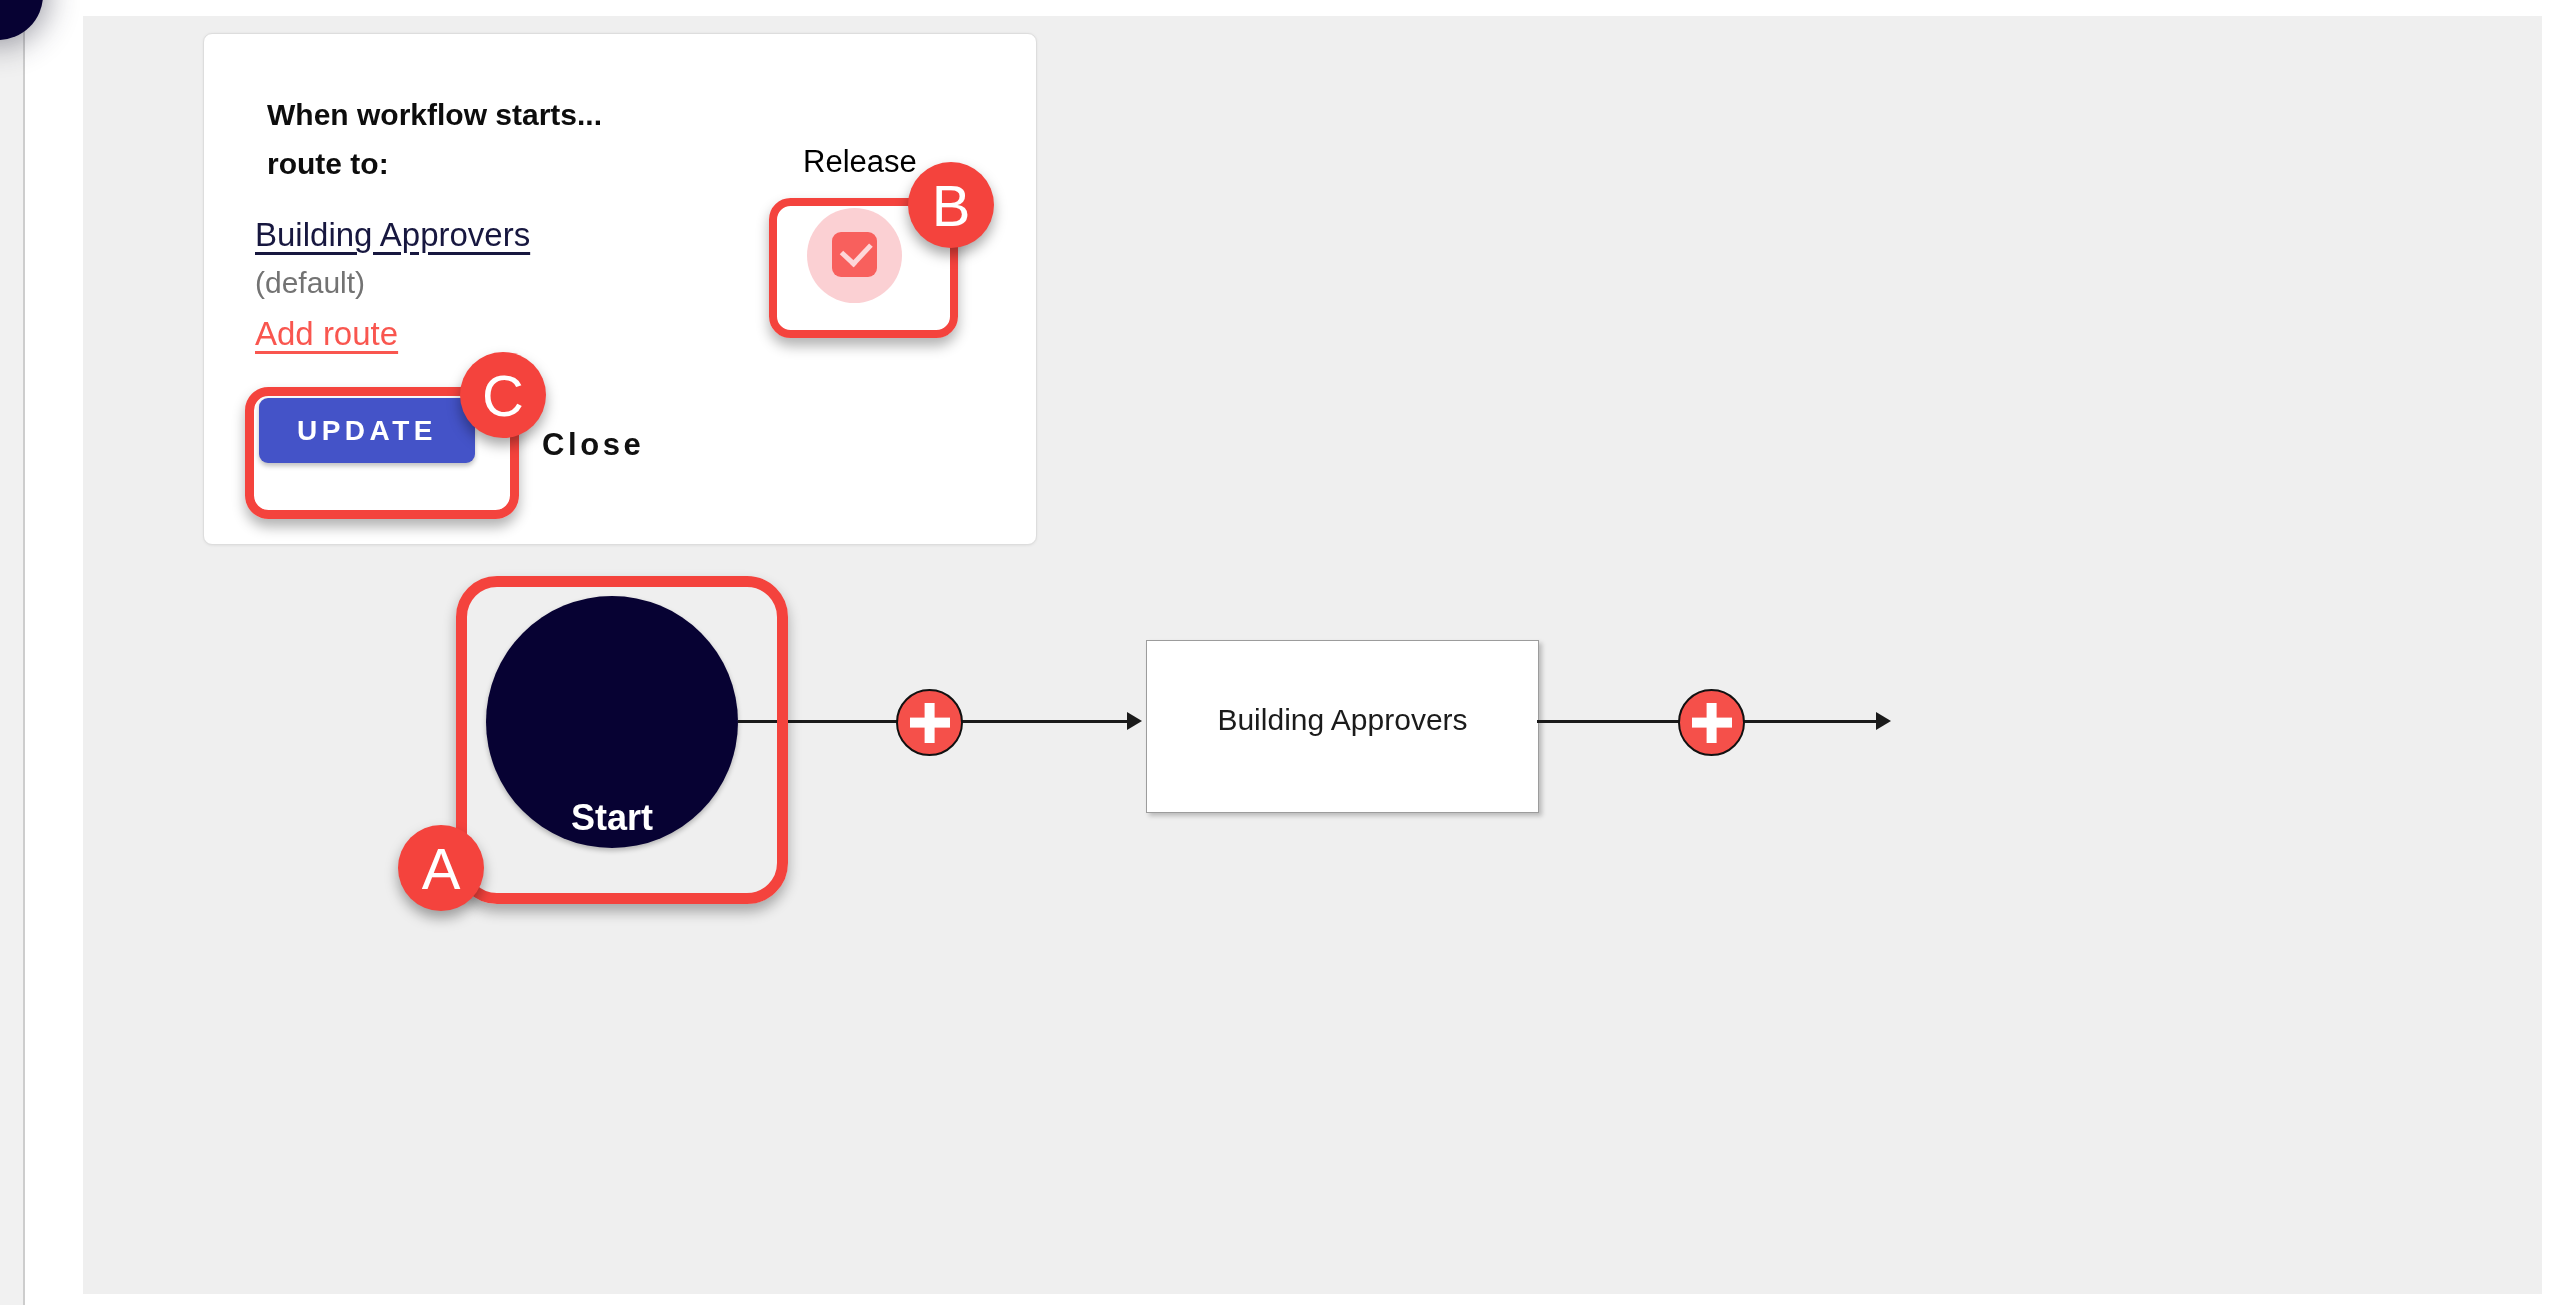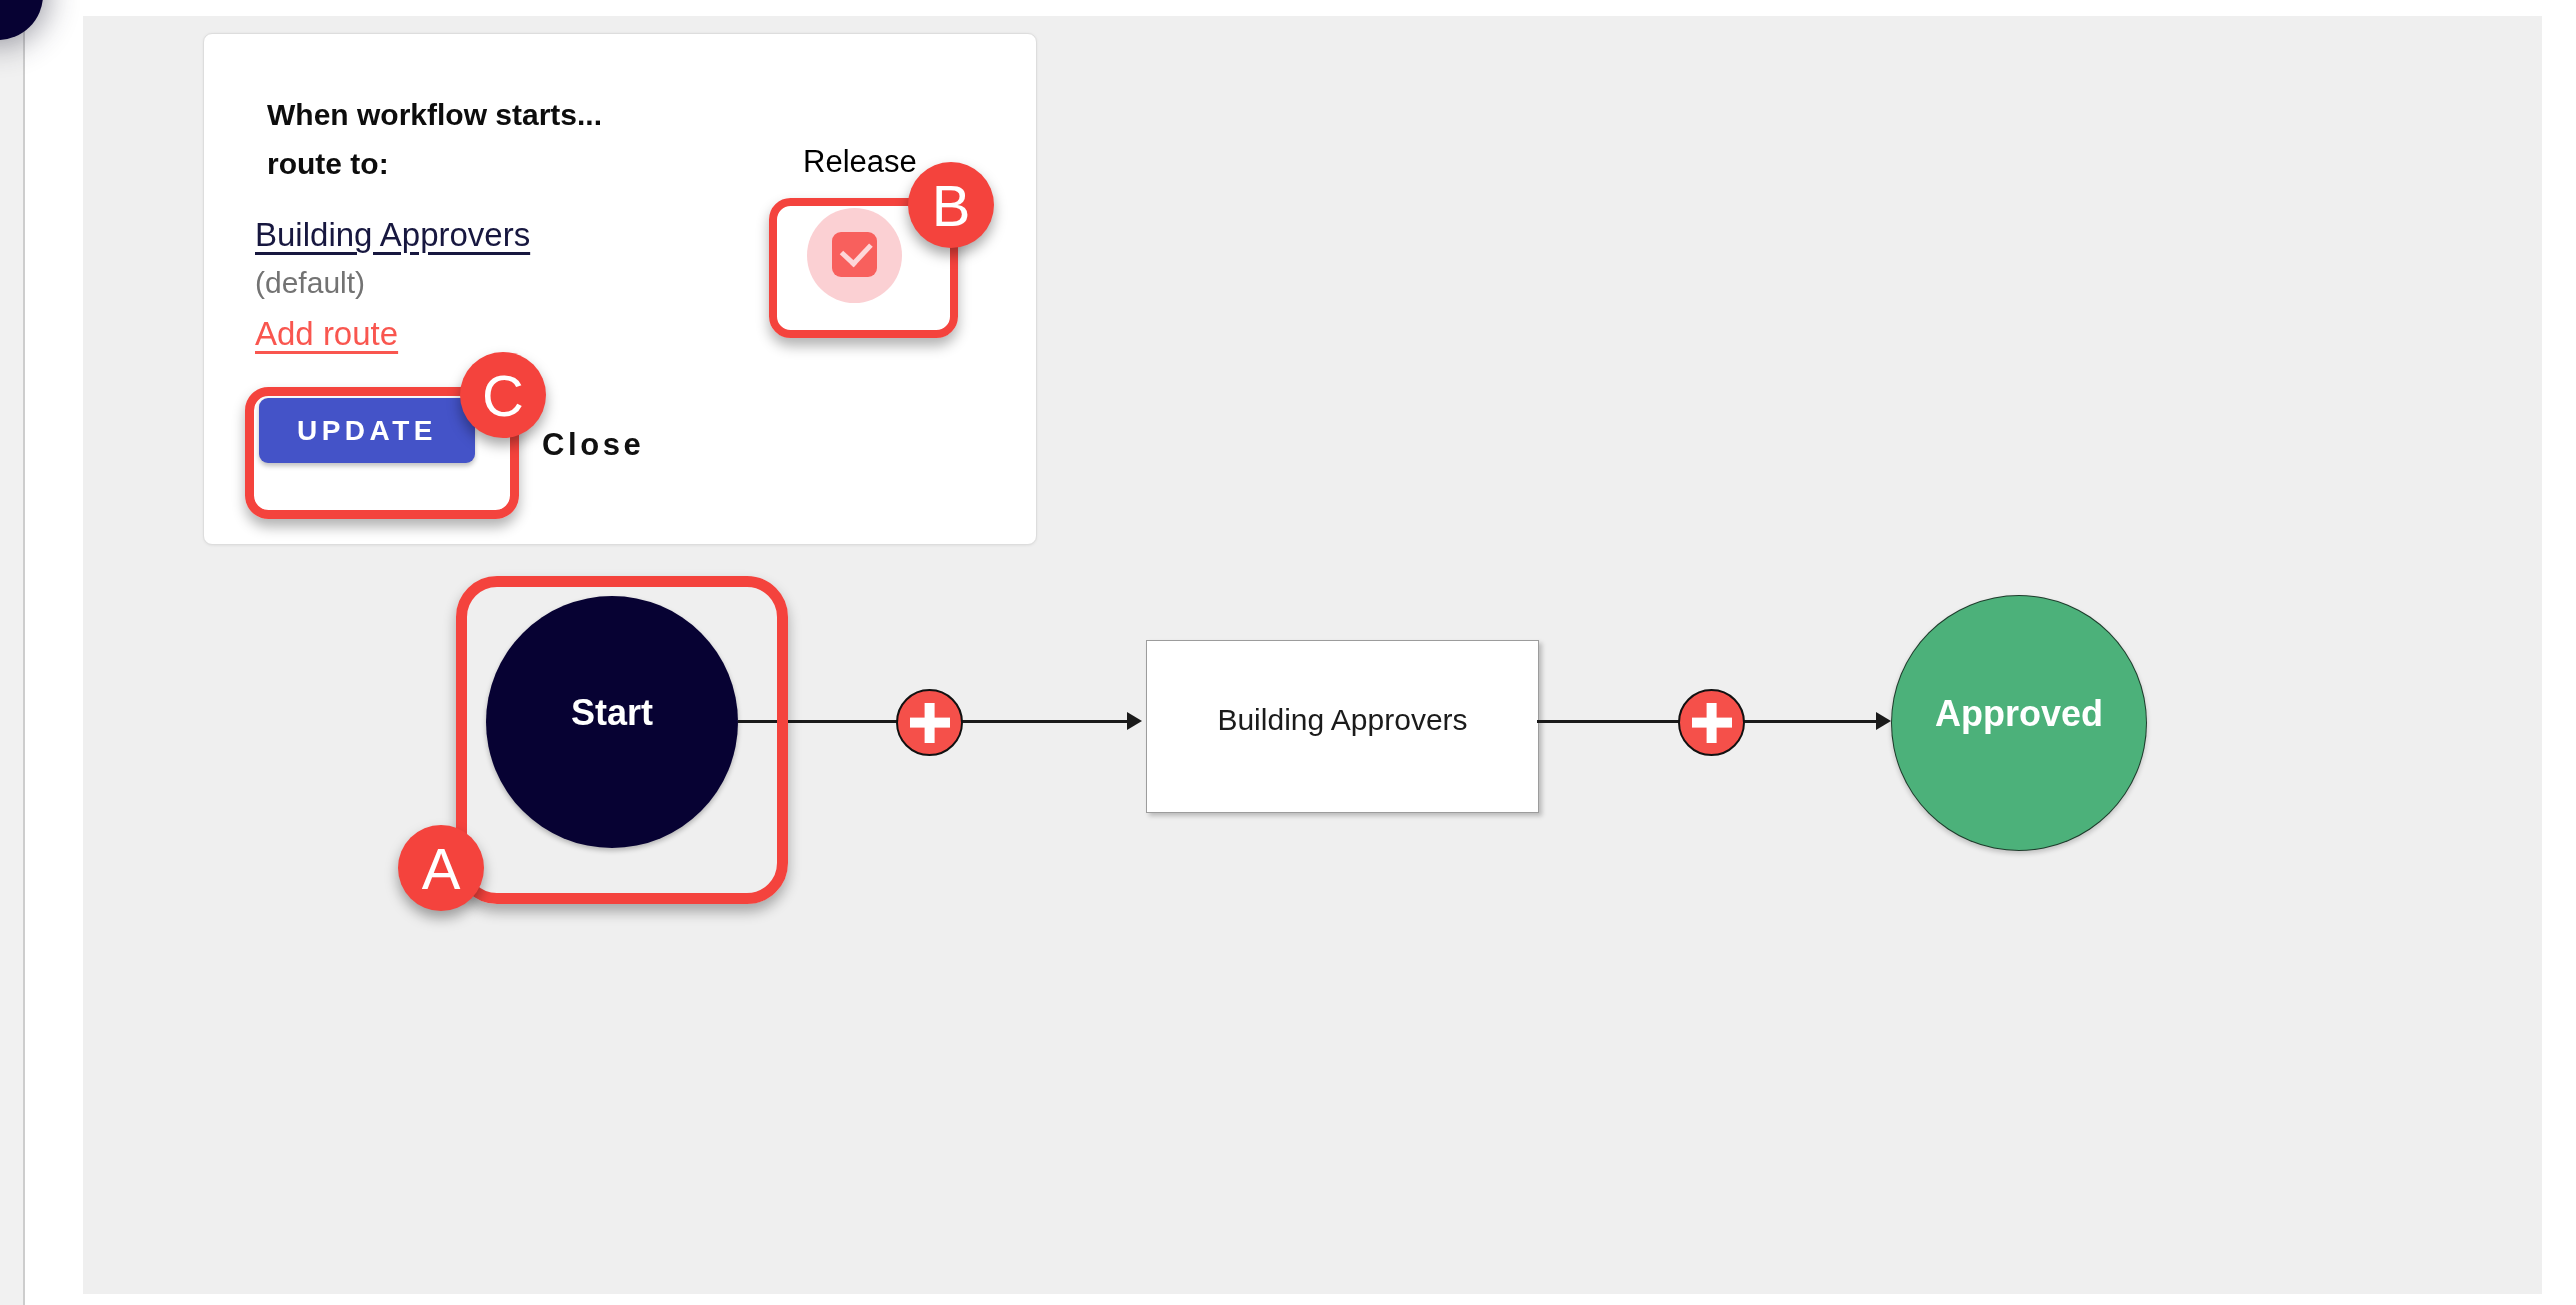--- a/index.html
+++ b/index.html
@@ -57,21 +57,21 @@
   .ann-box-a{left:456px;top:576px;width:310px;height:306px;border-width:11.7px;border-radius:41px;}
   .ann-box-b{left:769px;top:198px;width:173px;height:124px;border-width:8px;border-radius:21.6px;}
   .ann-box-c{left:245px;top:387px;width:256px;height:114px;border-width:9px;border-radius:23.4px;}
   .ann-badge{position:absolute;width:86px;height:86px;border-radius:50%;background:var(--annotation-red);
     color:#ffffff;font-size:58px;font-weight:300;display:flex;align-items:center;justify-content:center;
     box-shadow:0 7.2px 12.6px rgba(0,0,0,.35);z-index:6;}
   .ann-badge-a{left:398px;top:825px;}
   .ann-badge-b{left:908px;top:162px;}
   .ann-badge-c{left:460px;top:352px;}
   
-  .node-circle{position:absolute;border-radius:50%;display:flex;align-items:center;justify-content:center;
+  .node-circle{position:absolute;border-radius:50%;display:flex;align-items:flex-end;justify-content:center;
     color:#ffffff;font-weight:700;font-size:36px;z-index:1;cursor:pointer;}
   .start-node{left:486px;top:596px;width:252px;height:252px;background:var(--start-navy);
     box-shadow:0 2.7px 5.4px rgba(0,0,0,.25);}
   .approved-node{left:1891px;top:595px;width:254px;height:254px;background:var(--approved-green);
     border:1.8px solid rgba(10,10,10,.7);box-shadow:0 2.7px 5.4px rgba(0,0,0,.2);}
   .node-circle span{transform:translateY(-9px);}
   .task-node{position:absolute;left:1146px;top:640px;width:391px;height:171px;background:#ffffff;
     border:1.8px solid #9c9c9c;display:flex;align-items:center;justify-content:center;
     box-shadow:2.7px 2.7px 4.5px rgba(0,0,0,.22);z-index:1;cursor:pointer;}
   .task-node span{font-size:30px;color:#1b1b1b;transform:translateY(-7.2px);}
@@ -137,23 +137,20 @@
     <span>Building Approvers</span>
   </div>
 
   <div class="arrow-line arrow-line-2"></div>
   <div class="arrow-head arrow-head-2"></div>
 
   <div class="plus-btn plus-btn-2">
     <span class="plus-icon"></span>
   </div>
 
-  <div class="node-circle approved-node">
-    <span>Approved</span>
-  </div>
 
   <div class="ann-box ann-box-a"></div>
   <div class="ann-badge ann-badge-a">A</div>
 
   <div class="ann-box ann-box-b"></div>
   <div class="ann-badge ann-badge-b">B</div>
 
   <div class="ann-box ann-box-c"></div>
   <div class="ann-badge ann-badge-c">C</div>
 

